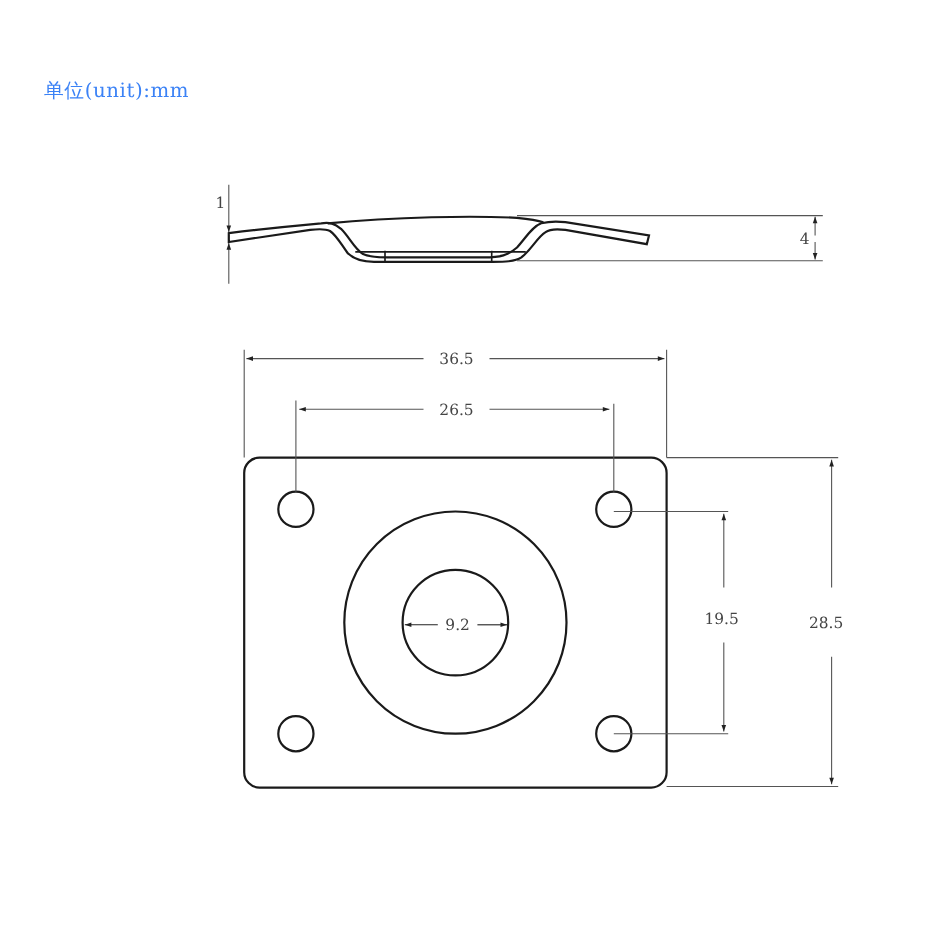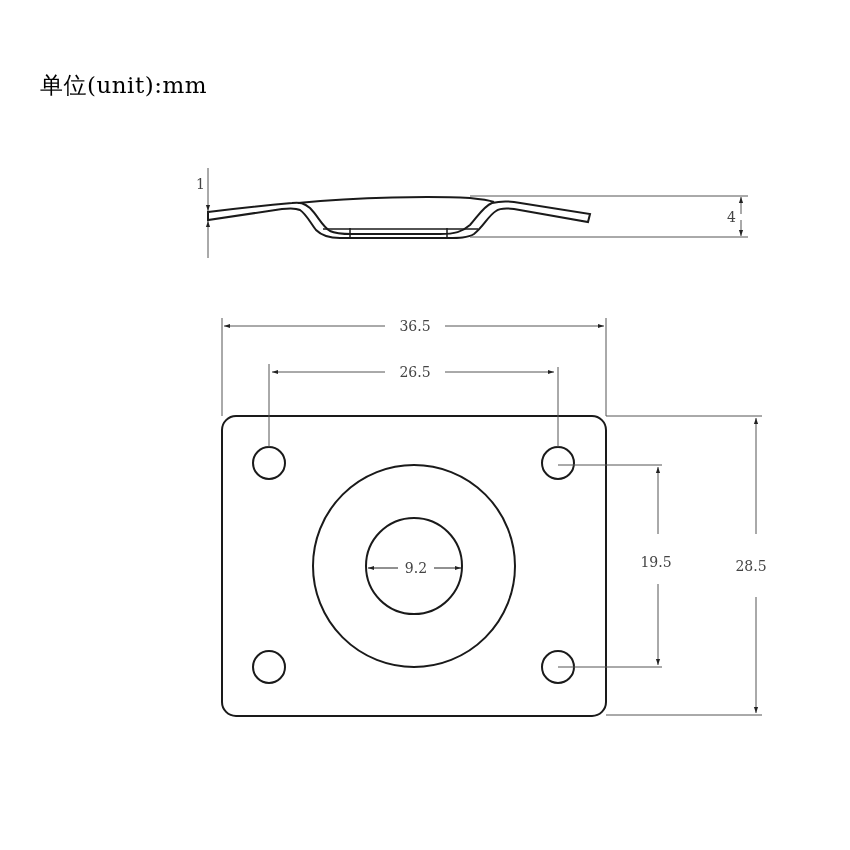--- a/index.html
+++ b/index.html
@@ -1,19 +1,19 @@
 <!DOCTYPE html>
 <html><head>
 <meta charset="utf-8">
 <style>
   html, body { margin: 0; padding: 0; background: #ffffff; }
   body { width: 850px; height: 850px; position: relative; overflow: hidden; }
   .unit-label {
     position: absolute; left: 40px; top: 70px;
-    font-family: "DejaVu Serif", serif; font-size: 23px; color: #000000;
+    font-family: "DejaVu Serif", serif; font-size: 18px; color: #3b82f6;
     letter-spacing: 0.5px;
   }
   svg { position: absolute; left: 0; top: 0; }
   .dim-text { font-family: "DejaVu Serif", serif; font-size: 14px; fill: #444; }
 </style>
 </head>
 <body>
 
 <div class="unit-label">单位(unit):mm</div>
 

